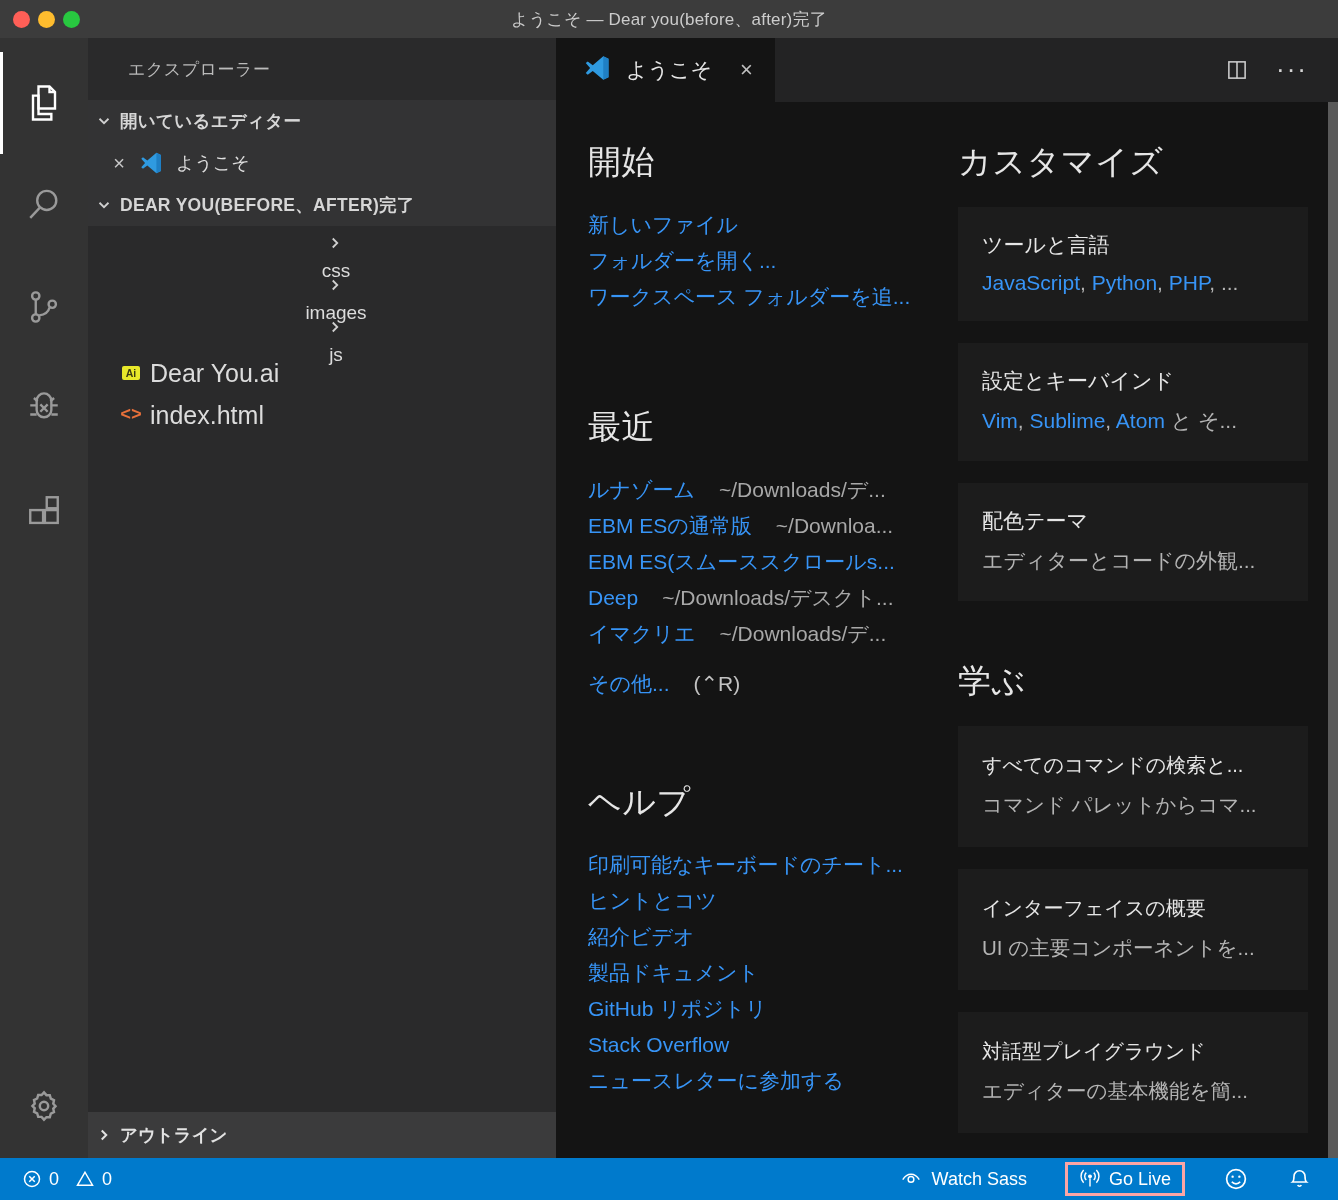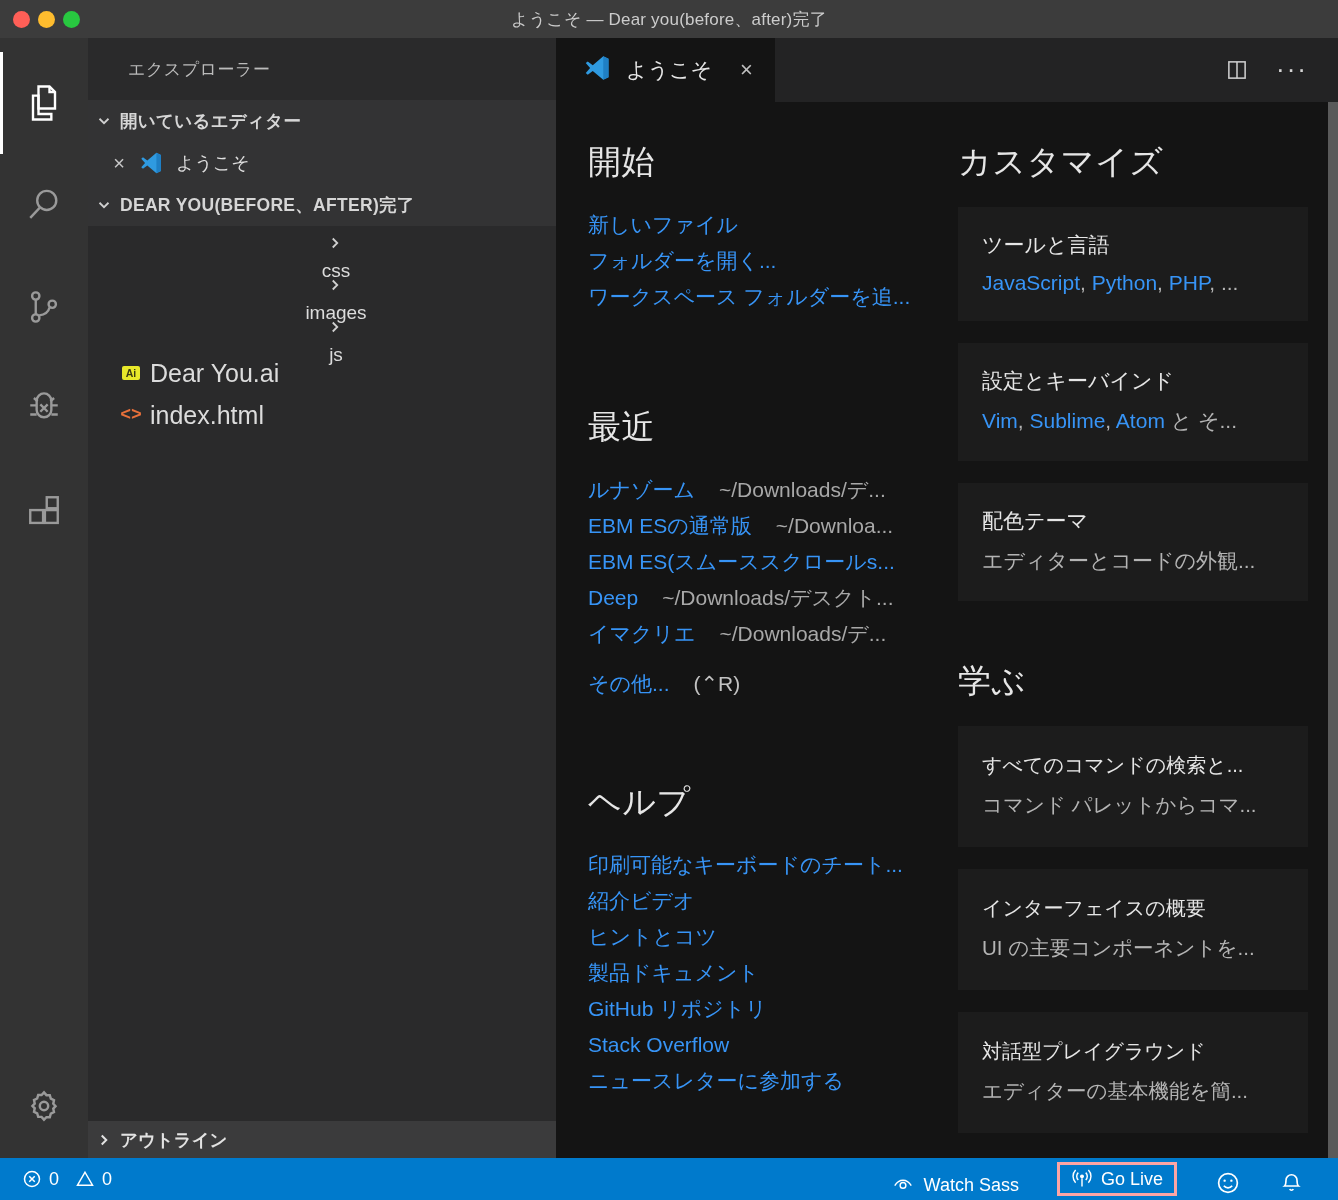--- a/index.html
+++ b/index.html
@@ -84,21 +84,21 @@
   }
   .ai-badge {
     background: #e8e82a; color: #3a3a12; font-size: 10.5px; font-weight: bold;
     padding: 2px 4px 2px 4px; border-radius: 2px; line-height: 1;
     font-family: "Liberation Sans", sans-serif;
   }
   .html-glyph { color: #e8703a; font-size: 18px; font-weight: bold; font-family: "Liberation Mono", monospace; }
   .file-name { font-size: 25px; color: #dcdcdc; margin-left: 2px; }
   .sidebar-spacer { flex: 1 1 auto; }
   .outline-row {
-    height: 37px; display: flex; align-items: center;
+    height: 46px; display: flex; align-items: center;
     background: #3b3b3c; font-size: 17.5px; font-weight: bold; color: #e2e2e2;
   }
 
   
   .editor-area { flex: 1 1 auto; display: flex; flex-direction: column; min-width: 0; background: #141414; }
   .tabbar { height: 64px; flex: 0 0 64px; background: #232324; display: flex; align-items: stretch; }
   .tab {
     display: flex; align-items: center; padding: 0 22px 0 26px;
     background: #141414; gap: 14px; min-width: 0;
   }
@@ -147,21 +147,21 @@
 
   
   .statusbar {
     height: 42px; flex: 0 0 42px; background: #007acc;
     display: flex; align-items: center; color: #ffffff;
     font-size: 18px;
   }
   .sb-left { display: flex; align-items: center; padding-left: 22px; gap: 16px; }
   .sb-item { display: flex; align-items: center; gap: 7px; }
   .sb-spacer { flex: 1 1 auto; }
-  .sb-right { display: flex; align-items: flex-end; gap: 38px; padding-right: 34px; }
+  .sb-right { display: flex; align-items: center; gap: 38px; padding-right: 26px; }
   .sb-golive {
     position: relative; display: flex; align-items: center; gap: 8px;
     padding: 3px 11px; border: 3px solid #fca5a5;
   }
   .sb-watch { display: flex; align-items: center; gap: 10px; }
   .sb-icon { display: flex; align-items: center; }
 </style>
 </head>
 <body>
 
@@ -375,22 +375,22 @@
             <span>イマクリエ</span>
             <span class="path">~/Downloads/デ...</span>
           </a>
           <a class="w-link w-recent" style="margin-top:14px">
             <span>その他...</span>
             <span class="kbd">(⌃R)</span>
           </a>
 
           <h2 class="w-h2" style="margin-top:78px">ヘルプ</h2>
           <a class="w-link">印刷可能なキーボードのチート...</a>
+          <a class="w-link">ヒントとコツ</a>
           <a class="w-link">紹介ビデオ</a>
-          <a class="w-link">ヒントとコツ</a>
           <a class="w-link">製品ドキュメント</a>
           <a class="w-link">GitHub リポジトリ</a>
           <a class="w-link">Stack Overflow</a>
           <a class="w-link">ニュースレターに参加する</a>
         </div>
 
         <div class="welcome-col-gap"></div>
 
         <div class="welcome-col-right">
           <h2 class="w-h2">カスタマイズ</h2>

